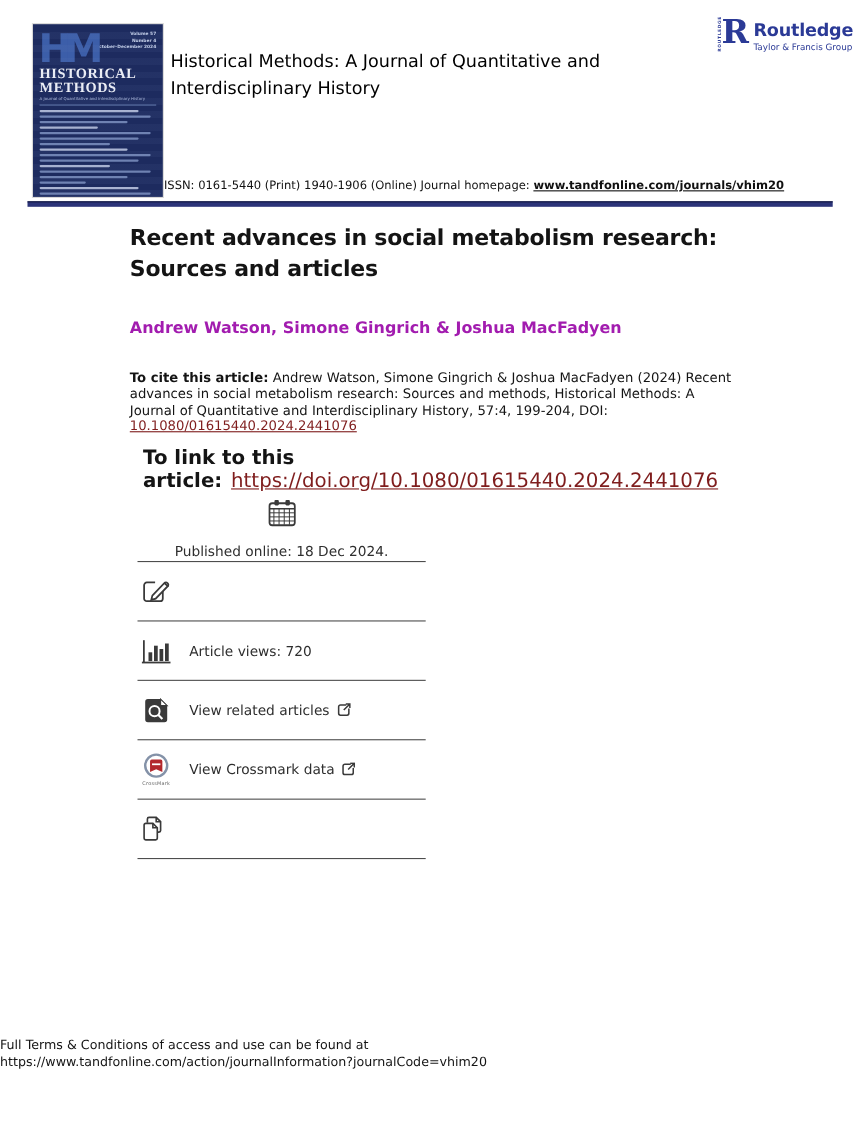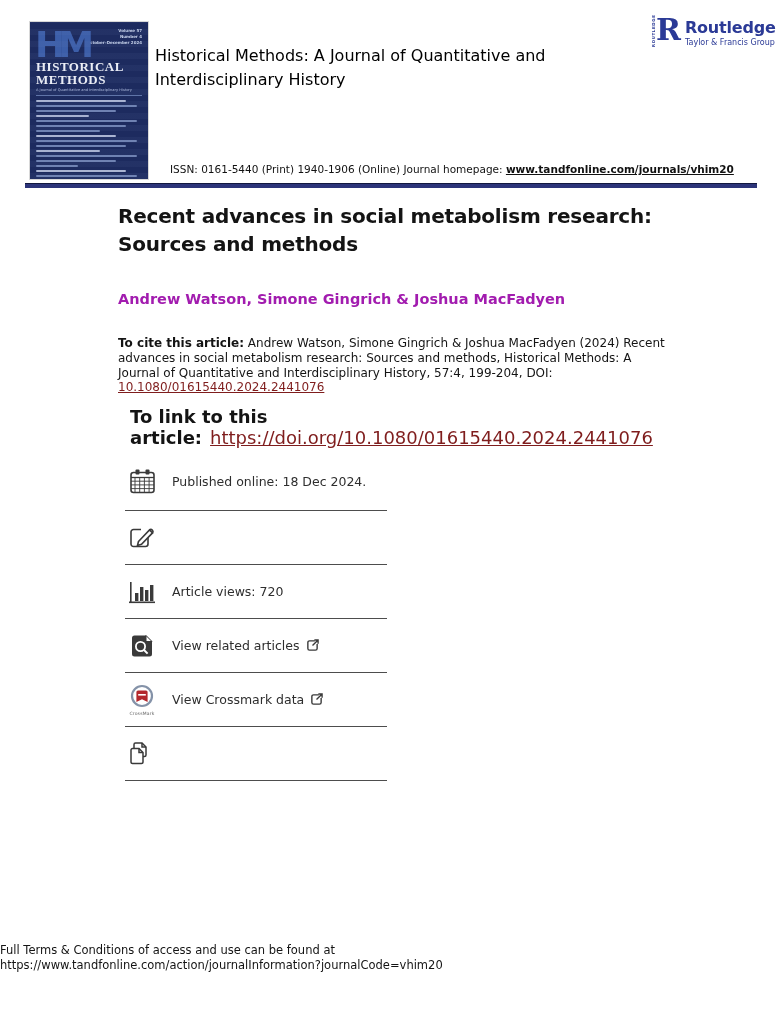--- a/index.html
+++ b/index.html
@@ -14,21 +14,21 @@
   .cover-masthead { position:absolute; left:6px; top:38px; font-family:"Liberation Serif","DejaVu Serif",serif; color:#f0f2f8; font-size:13px; line-height:1.0; letter-spacing:0.5px; font-weight:bold; }
   .cover-sub { position:absolute; left:6px; top:66px; font-size:3.6px; color:#aebadb; white-space:nowrap; }
   .cover-rule { position:absolute; left:6px; right:6px; top:73px; height:1px; background:#5f74a8; }
   .cover-lines { position:absolute; left:6px; right:6px; top:78px; display:flex; flex-direction:column; gap:3px; }
   .cover-lines .b { height:2px; border-radius:1px; background:#7e92c1; opacity:0.85; }
   .cover-lines .h { background:#c3cde6; }
   .cover-lines .w95{width:95%}.cover-lines .w85{width:85%}.cover-lines .w75{width:75%}.cover-lines .w60{width:60%}.cover-lines .w50{width:50%}.cover-lines .w40{width:40%}
 
   
   .journal-title { position:absolute; left:155px; top:44px; font-size:16px; font-weight:normal; color:#000; line-height:1.5; white-space:nowrap; }
-  .issn-line { position:absolute; left:170px; top:163px; font-size:10.5px; color:#111; white-space:nowrap; }
+  .issn-line { position:absolute; left:149px; top:163px; font-size:10.5px; color:#111; white-space:nowrap; }
   .issn-line a { color:#111; font-weight:bold; text-decoration:underline; }
   .navy-rule { position:absolute; left:25px; top:183px; width:732px; height:5px; background:#2c3479; border-top:1.5px solid #12183f; }
 
   .logo { position:absolute; left:651px; top:16px; display:flex; align-items:flex-start; gap:4px; }
   .logo-mark { display:flex; align-items:flex-start; }
   .logo-vtext { writing-mode:vertical-rl; transform:rotate(180deg); font-size:4px; letter-spacing:0.6px; color:#2b3a96; font-weight:bold; height:28px; margin-top:3px; }
   .logo-r { font-family:"DejaVu Serif","Liberation Serif",serif; font-size:30px; line-height:0.95; font-weight:bold; color:#2b3a96; }
   .logo-names { padding-top:4px; }
   .logo-name { font-size:16px; font-weight:600; color:#2b3a96; line-height:1.05; letter-spacing:-0.2px; }
   .logo-group { font-size:8px; color:#2b3a96; margin-top:1px; }
@@ -39,21 +39,21 @@
   .cite-block { position:absolute; left:118px; top:336px; width:558px; font-size:12px; line-height:1.23; color:#141414; }
   .cite-block b { font-weight:bold; }
   .cite-block a, .link-line a { color:#7f1d1d; text-decoration:underline; }
   .link-line { position:absolute; left:118px; top:406px; font-size:18px; color:#141414;margin-left:12px; }
   .link-line b { font-weight:bold; }
   .link-line a { margin-left:8px; }
 
   
   .actions { position:absolute; left:125px; top:453px; width:262px; }
   .action-row { display:flex; align-items:center; gap:13px; height:54px; border-bottom:1.5px solid #4d4d4d; cursor:pointer; }
-  .action-row:first-child { height:58px; }
+  .action-row:first-child { height:58px;flex-direction:column; }
   .icon-cell { width:34px; display:flex; flex-direction:column; align-items:center; justify-content:center; flex-shrink:0; }
   .row-text { font-size:12.5px; color:#2e2e2e; display:flex; align-items:center; gap:6px; white-space:nowrap; }
   .cm-caption { font-size:4.5px; color:#666; margin-top:1px; letter-spacing:0.2px; }
 
   
   .footer { position:absolute; left:0; top:943px; width:780px; text-align:left; font-size:11.5px; line-height:1.3; color:#141414; }
 
   svg { display:block; }
 </style>
 </head>
@@ -107,21 +107,21 @@
   <div class="logo-names">
     <div class="logo-name">Routledge</div>
     <div class="logo-group">Taylor &amp; Francis Group</div>
   </div>
 </div>
 
 <div class="navy-rule"></div>
 
 <div class="article-title">
   <div>Recent advances in social metabolism research:</div>
-  <div>Sources and methods</div>
+  <div>Sources and articles</div>
 </div>
 
 <div class="authors">Andrew Watson, Simone Gingrich &amp; Joshua MacFadyen</div>
 
 <div class="cite-block"><b>To cite this article:</b><span> Andrew Watson, Simone Gingrich &amp; Joshua MacFadyen (2024) Recent advances in social metabolism research: Sources and methods, Historical Methods: A Journal of Quantitative and Interdisciplinary History, 57:4, 199-204, DOI: </span><a href="#">10.1080/01615440.2024.2441076</a></div>
 
 <div class="link-line"><b>To link to this article:</b><a href="#">https://doi.org/10.1080/01615440.2024.2441076</a></div>
 
 <div class="actions">
 

